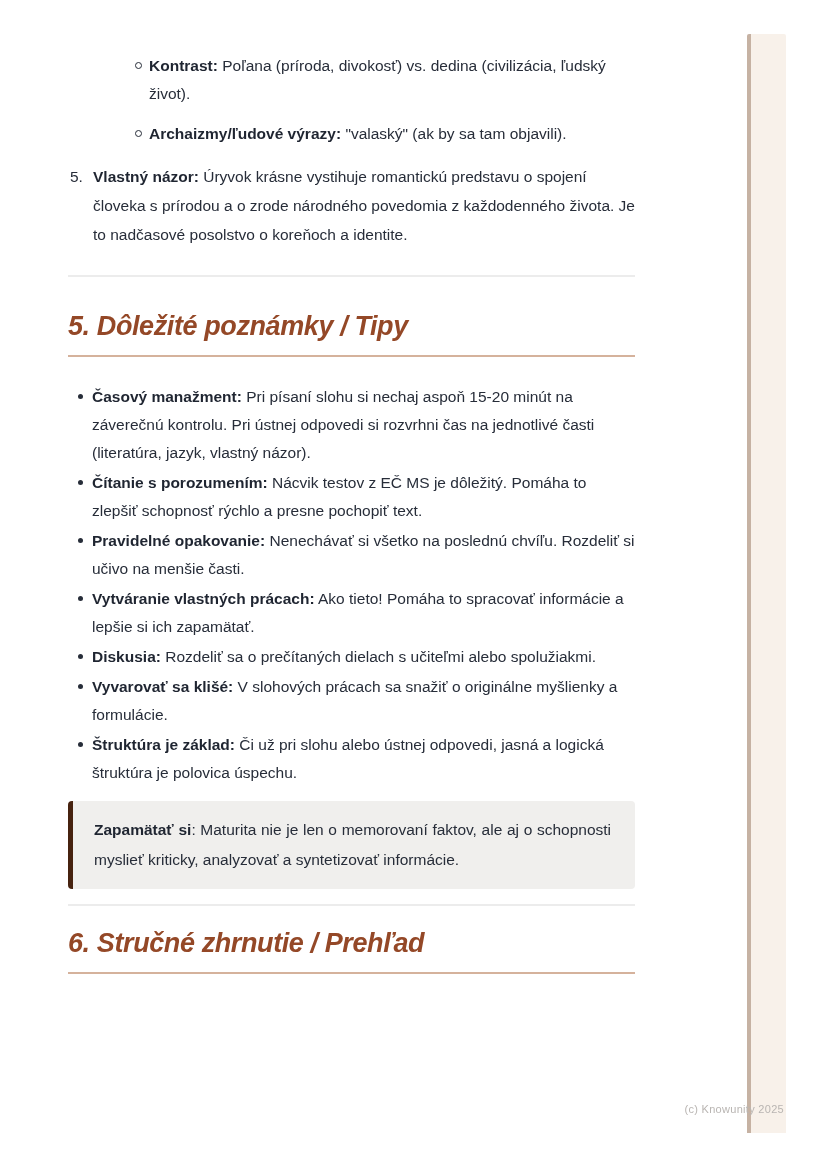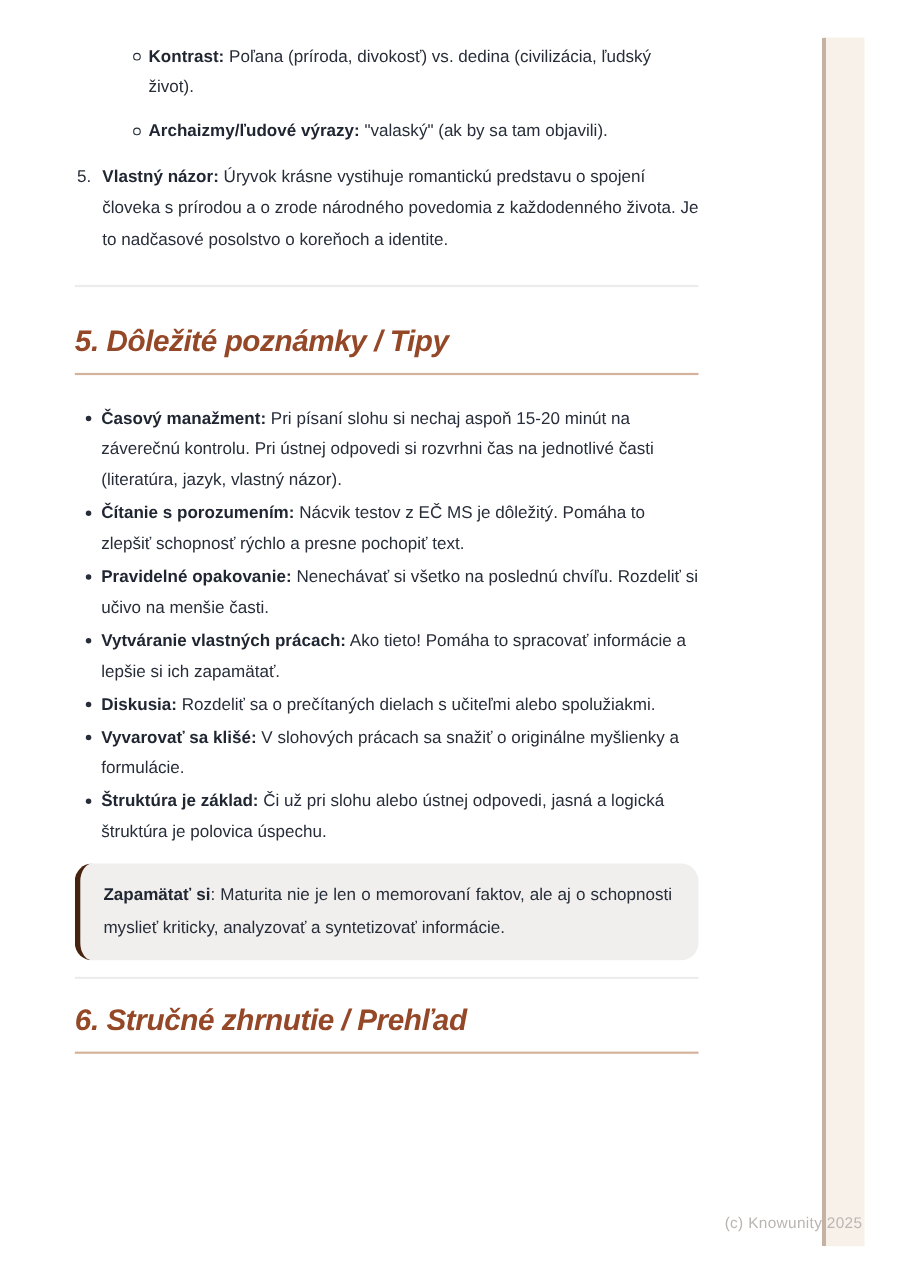--- a/index.html
+++ b/index.html
@@ -9,21 +9,21 @@
     -webkit-font-smoothing:antialiased;
   }
   .page-edge{
     position:absolute;top:34px;right:42px;width:35px;height:1099px;
     background:#f8f1ea;border-left:4px solid #c6b2a3;border-radius:2px 2px 0 0;
   }
   .content{position:absolute;left:68px;top:38px;width:567px;font-size:15.5px;}
   b,.lead{font-weight:700;color:#1f2531;}
 
   
-  .sub-list{list-style:none;margin:0;padding:0 0 0 67px;}
+  .sub-list{list-style:none;margin:14px;padding:0 0 0 67px;}
   .sub-list li{position:relative;line-height:28px;margin-bottom:12px;}
   .ring{
     position:absolute;left:-14px;top:10px;width:5px;height:5px;
     border:1.5px solid #272d39;border-radius:50%;background:transparent;
   }
 
   
   .num-item{display:flex;margin:10px 0 0 2px;line-height:29px;}
   .num-marker{flex:none;width:23px;}
   .num-body{flex:1;}
@@ -38,26 +38,26 @@
   
   .tips{list-style:none;margin:26px 0 0;padding:0 0 0 24px;}
   .tips li{position:relative;line-height:28px;margin-bottom:2px;}
   .dot{
     position:absolute;left:-14px;top:11px;width:5px;height:5px;
     border-radius:50%;background:#272d39;
   }
 
   .callout{
     margin-top:14px;background:#f0efed;border-left:5px solid #46220f;
-    border-radius:16px;padding:14px 24px 14px 21px;line-height:30px;
+    border-radius:4px;padding:14px 24px 14px 21px;line-height:30px;
     text-align:justify;
   }
 
   .footer{
-    position:absolute;right:44px;top:1103px;font-size:14px;color:#b9b5b2;
+    position:absolute;right:44px;top:1103px;font-size:11px;color:#b9b5b2;
     letter-spacing:0.3px;z-index:3;
   }
 </style>
 </head>
 <body>
 
 <div class="page-edge"></div>
 
 <div class="content">
 

